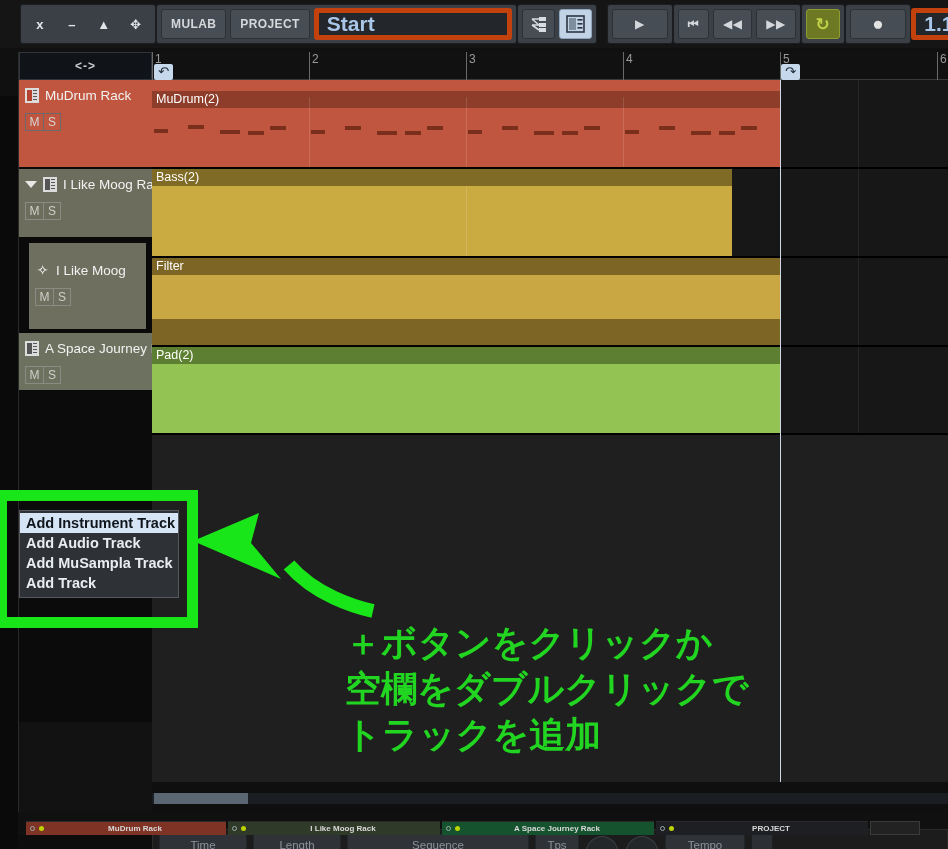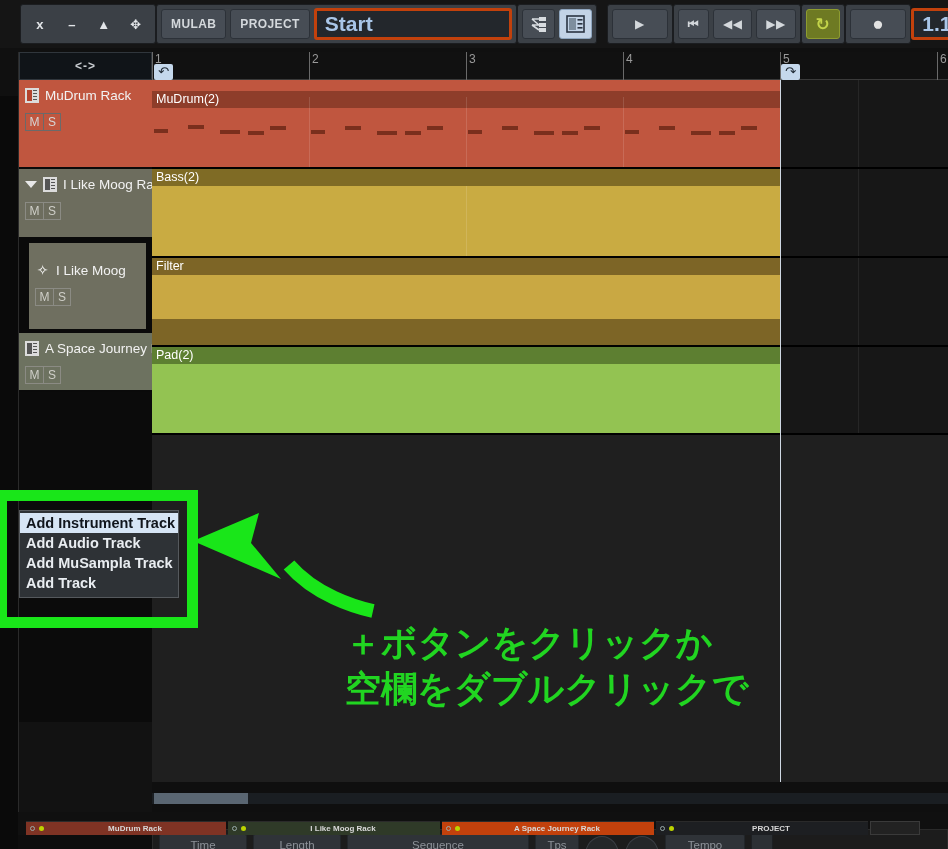--- a/index.html
+++ b/index.html
@@ -25,21 +25,21 @@
     background: #474d55; border: 1px solid #2c3138; border-radius: 3px;
     color: #d4d8dc; height: 30px; min-width: 30px; padding: 0 9px;
     display: flex; align-items: center; justify-content: center;
     font-size: 12px; font-weight: bold; letter-spacing: .4px; cursor: default;
   }
   .tb-btn.flat { background: transparent; border: none; color: #e2e5e8; min-width: 22px; padding: 0 3px; font-size: 13px; }
   .tb-btn.icon-only { padding: 0 6px; }
   .tb-btn.active-loop { background: #6e7a23; border-color: #8e9c30; }
   .tb-btn.lit { background: #c3d3e6; border-color: #8fa6bf; }
   .tb-field {
-    background: #23272c; border: 3px solid #c2410c; border-radius: 3px;
+    background: #23272c; border: 5px solid #c2410c; border-radius: 3px;
     height: 32px; display: flex; align-items: center; padding: 0 8px;
     color: #a9c6e8; font-size: 19px;
   }
   .tb-field.start { width: 198px; font-size: 21px; font-weight: bold; }
   .tb-field.num { justify-content: flex-end; font-size: 21px; font-weight: bold; }
   .tb-sep { width: 1px; height: 40px; background: #2c3036; margin: 0 5px; }
   .tb-spacer { width: 7px; }
 
   
   .main { position: absolute; left: 0; top: 48px; width: 948px; height: 787px; background: #101010; }
@@ -135,21 +135,21 @@
   }
 
   
   .mixer { position: absolute; left: 0; bottom: 0; width: 948px; height: 14px; display: flex; gap: 2px; padding-left: 26px; }
   .mx { height: 14px; border-top: 1px solid #2a2a2a; display: flex; align-items: center; gap: 4px; padding: 0 4px; font-size: 8px; color: #d8d8d8; position: relative; }
   .mx .dot { width: 5px; height: 5px; border-radius: 50%; background: #bcd400; }
   .mx .dot.hollow { background: transparent; border: 1px solid #9aa; }
   .mx .lbl { flex: 1; text-align: center; font-weight: bold; }
   .mx.m1 { width: 200px; background: #7f3324; }
   .mx.m2 { width: 212px; background: #2f3a28; }
-  .mx.m3 { width: 212px; background: #c2410c; }
+  .mx.m3 { width: 212px; background: #14532d; }
   .mx.m4 { width: 212px; background: #1d1f22; }
   .mx.m5 { width: 50px; background: #222; border: 1px solid #3a3a3a; }
 
   
   .hl-box {
     position: absolute; left: -4px; top: 442px; width: 202px; height: 138px;
     border: 11px solid #19e619; background: transparent; pointer-events: none;
   }
   .ctxmenu {
     position: absolute; left: 19px; top: 462px; width: 160px;
@@ -343,21 +343,21 @@
             <div class="note" style="left:589px;top:29px;width:16px"></div>
           </div>
         </div>
       </div>
 
       <div class="lane l-bass">
         <div class="gridline" style="left:157px"></div>
           <div class="gridline" style="left:314px"></div>
         <div class="gridline" style="left:471px"></div>
           <div class="gridline" style="left:706px"></div>
-        <div class="clip" style="width:628px">
+        <div class="clip" style="width:580px">
           <div class="clip-title">Bass(2)</div>
           <div class="clip-body">
             <div class="barline" style="left:314px"></div>
           </div>
         </div>
       </div>
 
       <div class="lane l-filter">
         <div class="gridline" style="left:157px"></div>
           <div class="gridline" style="left:314px"></div>
@@ -450,16 +450,17 @@
     <div class="hl-box"></div>
 
     <svg class="arrow-svg" width="190" height="120" viewBox="0 0 190 120">
       <path d="M188 108 C 170 104, 130 92, 104 62" stroke="#19e619" stroke-width="14" fill="none" stroke-linecap="butt"></path>
       <path d="M8 38 L 74 10 L 66 40 L 96 76 Z" fill="#19e619"></path>
     </svg>
 
     <div class="jp-text">
       <div>＋ボタンをクリックか</div>
       <div>空欄をダブルクリックで</div>
+      <div>トラックを追加</div>
     </div>
 
   </div>
 </div>
 
 </body></html>

